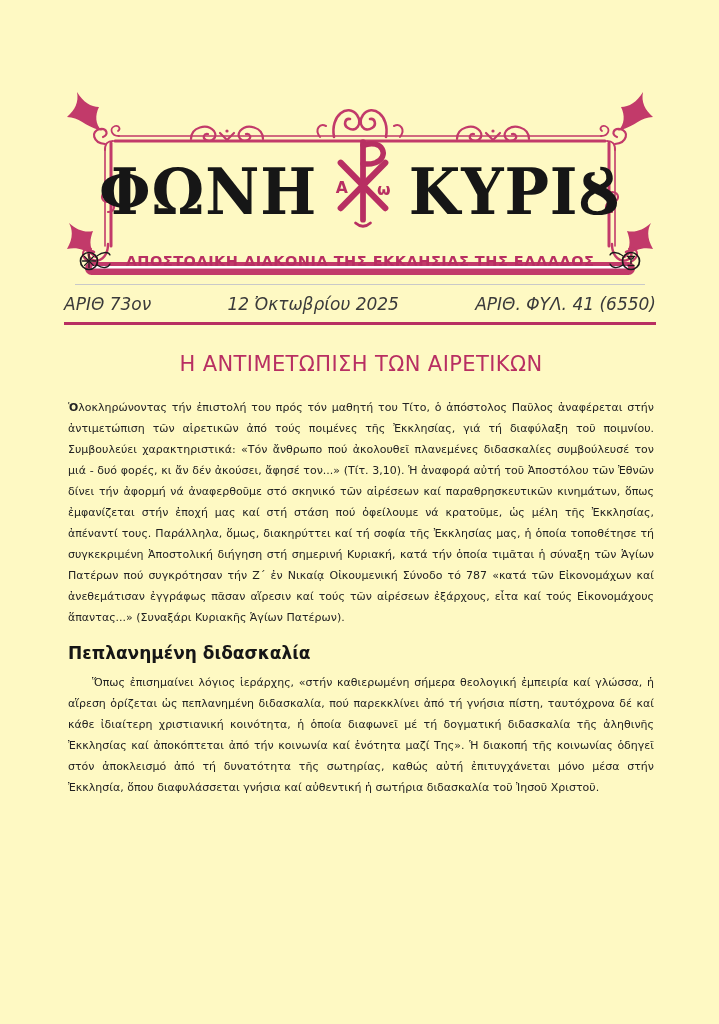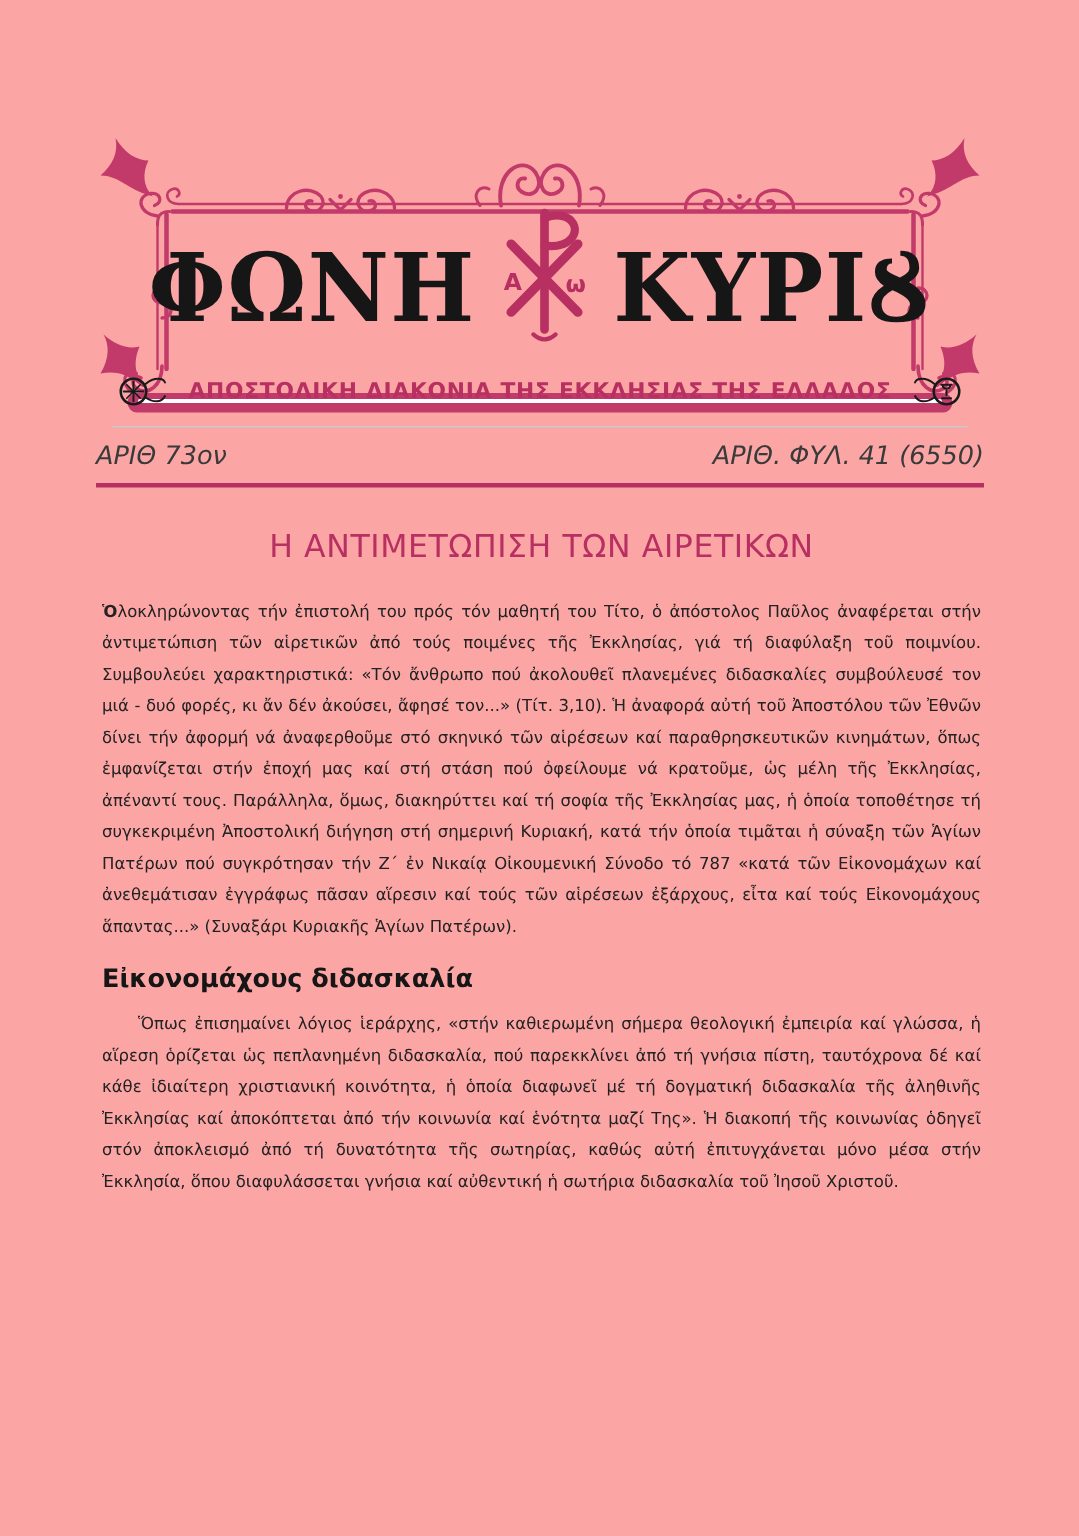--- a/index.html
+++ b/index.html
@@ -1,17 +1,17 @@
 <!DOCTYPE html>
 <html lang="el"><head>
 <meta charset="utf-8">
 <style>
   html,body{margin:0;padding:0;background:#ffffff;}
   body{width:719px;height:1024px;position:relative;font-family:"DejaVu Sans",sans-serif;}
-  .page{position:absolute;inset:0;background:#fca5a5;overflow:hidden;}
+  .page{position:absolute;inset:0;background:#fef9c3;overflow:hidden;}
 
   
   .frame-svg{position:absolute;left:55px;top:80px;width:610px;height:200px;}
   .title-row{position:absolute;left:75px;top:146px;width:570px;height:92px;
              display:flex;align-items:center;justify-content:center;gap:4px;}
   .title-word{font-family:"DejaVu Serif","DejaVu Sans",serif;font-weight:bold;
               font-size:63px;color:#161616;letter-spacing:1px;line-height:1;
               transform:scaleX(.94);}
   .chirho{width:66px;height:102px;margin:-14px 2px 0 2px;flex:0 0 auto;}
   .subtitle-row{position:absolute;left:75px;top:246px;width:570px;height:30px;
@@ -123,24 +123,25 @@
         <path d="M19.5 9.5 h7 M20.5 9.5 C20.5 13 25.5 13 25.5 9.5 M23 12.5 v4 M20 18.5 h6" stroke-width="1.3"></path>
         <path d="M15 9 C9 4 3 5 2 8" stroke-width="1.3"></path>
         <path d="M15 18 C9 22 4 21 2 17" stroke-width="1.3"></path>
       </g>
     </svg>
   </div>
 
   <div class="gray-rule"></div>
   <div class="issue-line">
     <span>ΑΡΙΘ 73ον</span>
+    <span>12 Ὀκτωβρίου 2025</span>
     <span>ΑΡΙΘ. ΦΥΛ. 41 (6550)</span>
   </div>
   <div class="accent-rule"></div>
 
   <main class="article">
     <h1>Η ΑΝΤΙΜΕΤΩΠΙΣΗ ΤΩΝ ΑΙΡΕΤΙΚΩΝ</h1>
     <p><span class="lead">Ὁ</span><span>λοκληρώνοντας τήν ἐπιστολή του πρός τόν μαθητή του Τίτο, ὁ ἀπόστολος Παῦλος ἀναφέρεται στήν ἀντιμετώπιση τῶν αἱρετικῶν ἀπό τούς ποιμένες τῆς Ἐκκλησίας, γιά τή διαφύλαξη τοῦ ποιμνίου. Συμβουλεύει χαρακτηριστικά: «Τόν ἄνθρωπο πού ἀκολουθεῖ πλανεμένες διδασκαλίες συμβούλευσέ τον μιά - δυό φορές, κι ἄν δέν ἀκούσει, ἄφησέ τον...» (Τίτ. 3,10). Ἡ ἀναφορά αὐτή τοῦ Ἀποστόλου τῶν Ἐθνῶν δίνει τήν ἀφορμή νά ἀναφερθοῦμε στό σκηνικό τῶν αἱρέσεων καί παραθρησκευτικῶν κινημάτων, ὅπως ἐμφανίζεται στήν ἐποχή μας καί στή στάση πού ὀφείλουμε νά κρατοῦμε, ὡς μέλη τῆς Ἐκκλησίας, ἀπέναντί τους. Παράλληλα, ὅμως, διακηρύττει καί τή σοφία τῆς Ἐκκλησίας μας, ἡ ὁποία τοποθέτησε τή συγκεκριμένη Ἀποστολική διήγηση στή σημερινή Κυριακή, κατά τήν ὁποία τιμᾶται ἡ σύναξη τῶν Ἁγίων Πατέρων πού συγκρότησαν τήν Ζ´ ἐν Νικαίᾳ Οἰκουμενική Σύνοδο τό 787 «κατά τῶν Εἰκονομάχων καί ἀνεθεμάτισαν ἐγγράφως πᾶσαν αἵρεσιν καί τούς τῶν αἱρέσεων ἐξάρχους, εἶτα καί τούς Εἰκονομάχους ἅπαντας...» (Συναξάρι Κυριακῆς Ἁγίων Πατέρων).</span></p>
-    <h2>Εἰκονομάχους διδασκαλία</h2>
+    <h2>Πεπλανημένη διδασκαλία</h2>
     <p class="p2">Ὅπως ἐπισημαίνει λόγιος ἱεράρχης, «στήν καθιερωμένη σήμερα θεολογική ἐμπειρία καί γλώσσα, ἡ αἵρεση ὁρίζεται ὡς πεπλανημένη διδασκαλία, πού παρεκκλίνει ἀπό τή γνήσια πίστη, ταυτόχρονα δέ καί κάθε ἰδιαίτερη χριστιανική κοινότητα, ἡ ὁποία διαφωνεῖ μέ τή δογματική διδασκαλία τῆς ἀληθινῆς Ἐκκλησίας καί ἀποκόπτεται ἀπό τήν κοινωνία καί ἑνότητα μαζί Της». Ἡ διακοπή τῆς κοινωνίας ὁδηγεῖ στόν ἀποκλεισμό ἀπό τή δυνατότητα τῆς σωτηρίας, καθώς αὐτή ἐπιτυγχάνεται μόνο μέσα στήν Ἐκκλησία, ὅπου διαφυλάσσεται γνήσια καί αὐθεντική ἡ σωτήρια διδασκαλία τοῦ Ἰησοῦ Χριστοῦ.</p>
   </main>
 
 </div>
 
 </body></html>

